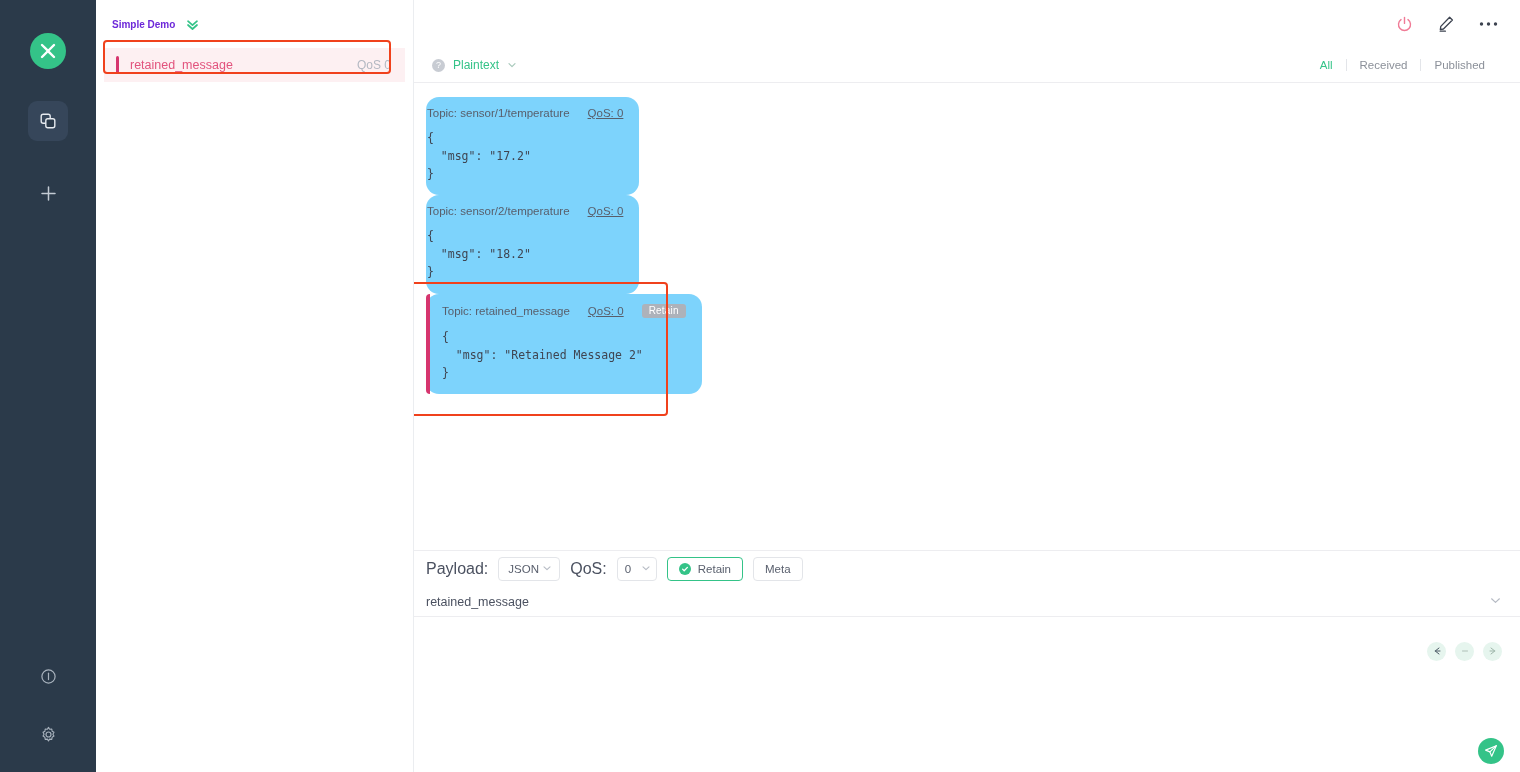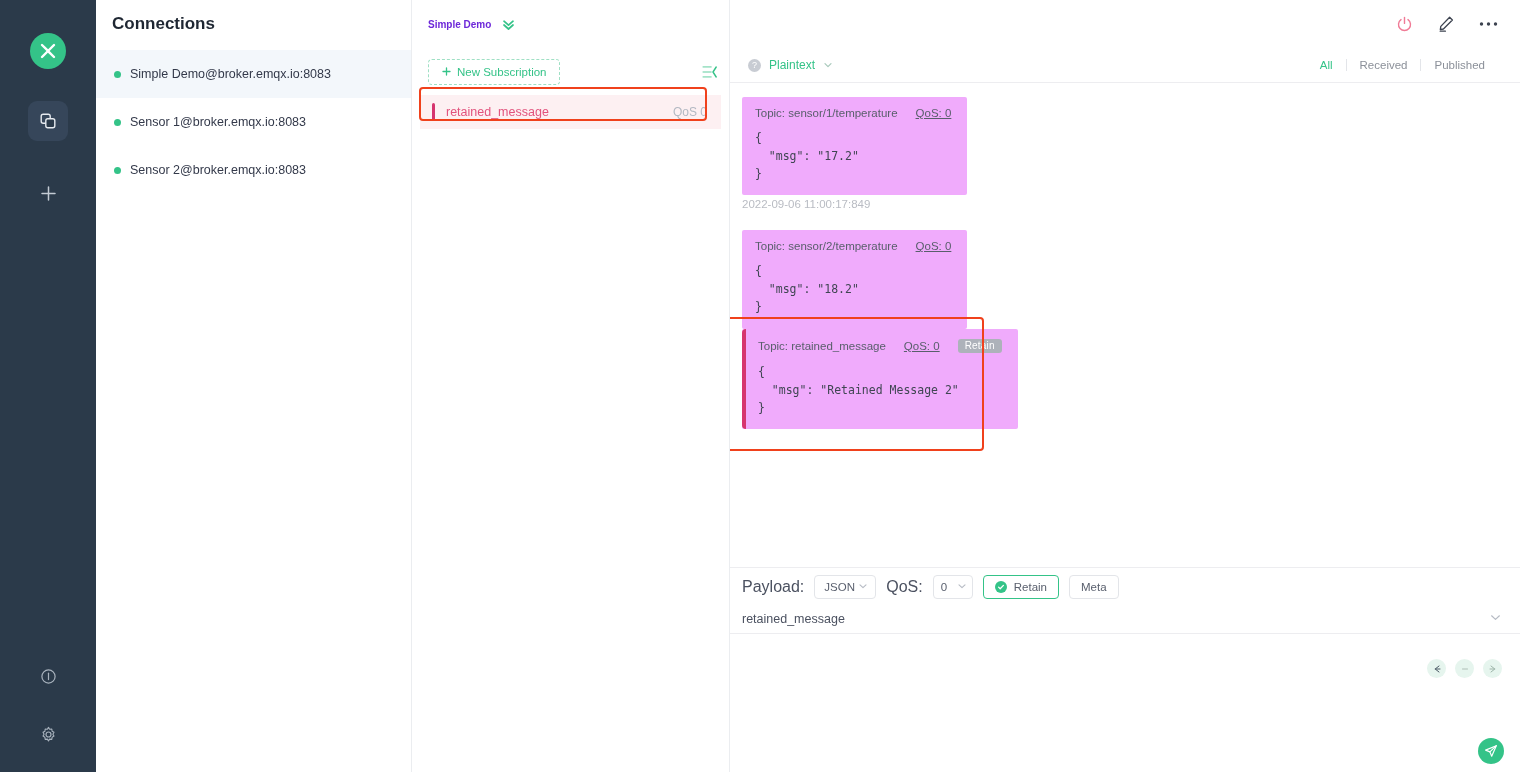--- a/index.html
+++ b/index.html
@@ -128,22 +128,22 @@
   .filter.active { color: #34c388; }
   .fsep { width: 1px; height: 12px; background: #e3e5e9; }
 
   .msg-area {
     flex: 1 1 auto; position: relative;
     overflow: hidden; padding: 14px 0 0 0;
     background:#fff;
   }
   .msg-block { padding-left: 12px; position: relative; }
   .bubble {
-    background: #f0abfc; border-radius: 2px;
-    padding: 10px 16px 12px 13px;
+    background: #7dd3fc; border-radius: 13px;
+    padding: 10px 16px 12px 1px;
     display: inline-block; min-width: 206px;
     position: relative;
   }
   .bubble.retained { padding-left: 16px; }
   .ret-bar {
     position:absolute; left:0; top:0; bottom:0; width:4px;
     background:#d6356e; border-radius:5px 0 0 5px;
   }
   .b-head { display: flex; align-items: center; gap: 18px; }
   .b-topic { font-size: 11.5px; color: #585e6b; }
@@ -256,62 +256,27 @@
       </div>
       <div class="rail-btn">
         <svg width="17" height="17" viewBox="0 0 17 17">
           <circle cx="8.5" cy="8.5" r="2.5" stroke="#a8b2bd" stroke-width="1.2" fill="none"></circle>
           <path d="M8.5 1.4 L9.6 3.3 L11.8 3 L12.1 5.2 L14 6.3 L12.9 8.2 L14 10.1 L12.1 11.2 L11.8 13.4 L9.6 13.1 L8.5 15 L7.4 13.1 L5.2 13.4 L4.9 11.2 L3 10.1 L4.1 8.2 L3 6.3 L4.9 5.2 L5.2 3 L7.4 3.3 Z" stroke="#a8b2bd" stroke-width="1.1" fill="none" stroke-linejoin="round"></path>
         </svg>
       </div>
     </div>
   </div>
 
-  <div class="connections">
-    <div class="conn-title">Connections</div>
-    <div class="conn-list">
-      <div class="conn-item selected">
-        <span class="dot"></span>
-        <span>Simple Demo@broker.emqx.io:8083</span>
-      </div>
-      <div class="conn-item">
-        <span class="dot"></span>
-        <span>Sensor 1@broker.emqx.io:8083</span>
-      </div>
-      <div class="conn-item">
-        <span class="dot"></span>
-        <span>Sensor 2@broker.emqx.io:8083</span>
-      </div>
-    </div>
-  </div>
 
   <div class="subs">
     <div class="subs-head">
       <span>Simple Demo</span>
       <span class="chev2">
         <svg width="15" height="15" viewBox="0 0 15 15">
           <path d="M3 4.2 L7.5 8.2 L12 4.2 M3 8 L7.5 12 L12 8" stroke="#34c388" stroke-width="1.7" fill="none" stroke-linecap="round" stroke-linejoin="round"></path>
-        </svg>
-      </span>
-    </div>
-    <div class="subs-toolbar">
-      <div class="new-sub">
-        <span>
-          <svg width="9" height="9" viewBox="0 0 9 9">
-            <path d="M4.5 1 V8 M1 4.5 H8" stroke="#34c388" stroke-width="1.3" stroke-linecap="round"></path>
-          </svg>
-        </span>
-        <span>New Subscription</span>
-      </div>
-      <span class="collapse-ic">
-        <svg width="15" height="14" viewBox="0 0 15 14">
-          <rect x="0.6" y="1.2" width="9" height="1.4" fill="#8fdcbb"></rect>
-          <rect x="0.6" y="6.3" width="9" height="1.4" fill="#8fdcbb"></rect>
-          <rect x="0.6" y="11.2" width="9" height="1.4" fill="#8fdcbb"></rect>
-          <path d="M14.2 2 L11 7 L14.2 12" stroke="#34c388" stroke-width="1.4" fill="none" stroke-linecap="round" stroke-linejoin="round"></path>
         </svg>
       </span>
     </div>
     <div class="sub-row-wrap">
       <div class="sub-row">
         <span class="sub-bar"></span>
         <span class="sub-topic">retained_message</span>
         <span class="sub-qos"><span>QoS</span>&nbsp;<span>0</span></span>
       </div>
       <div class="annot-sub"></div>
@@ -366,21 +331,20 @@
       <div class="msg-block">
         <div class="bubble">
           <div class="b-head">
             <span class="b-topic">Topic: sensor/1/temperature</span>
             <span class="b-qos">QoS: 0</span>
           </div>
           <div class="b-body">{
   "msg": "17.2"
 }</div>
         </div>
-        <div class="b-time">2022-09-06 11:00:17:849</div>
       </div>
 
       <div class="msg-block">
         <div class="bubble">
           <div class="b-head">
             <span class="b-topic">Topic: sensor/2/temperature</span>
             <span class="b-qos">QoS: 0</span>
           </div>
           <div class="b-body">{
   "msg": "18.2"

